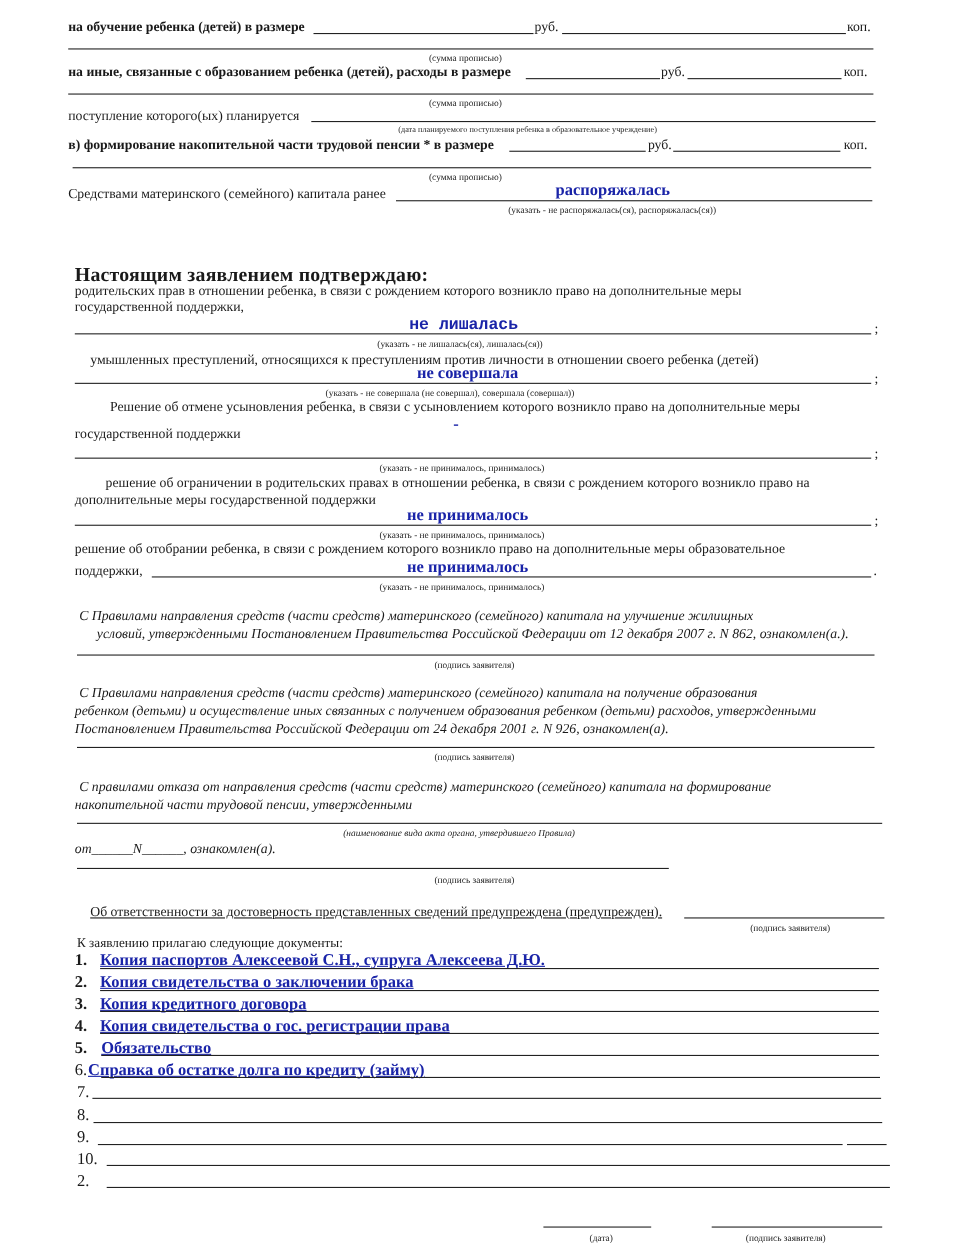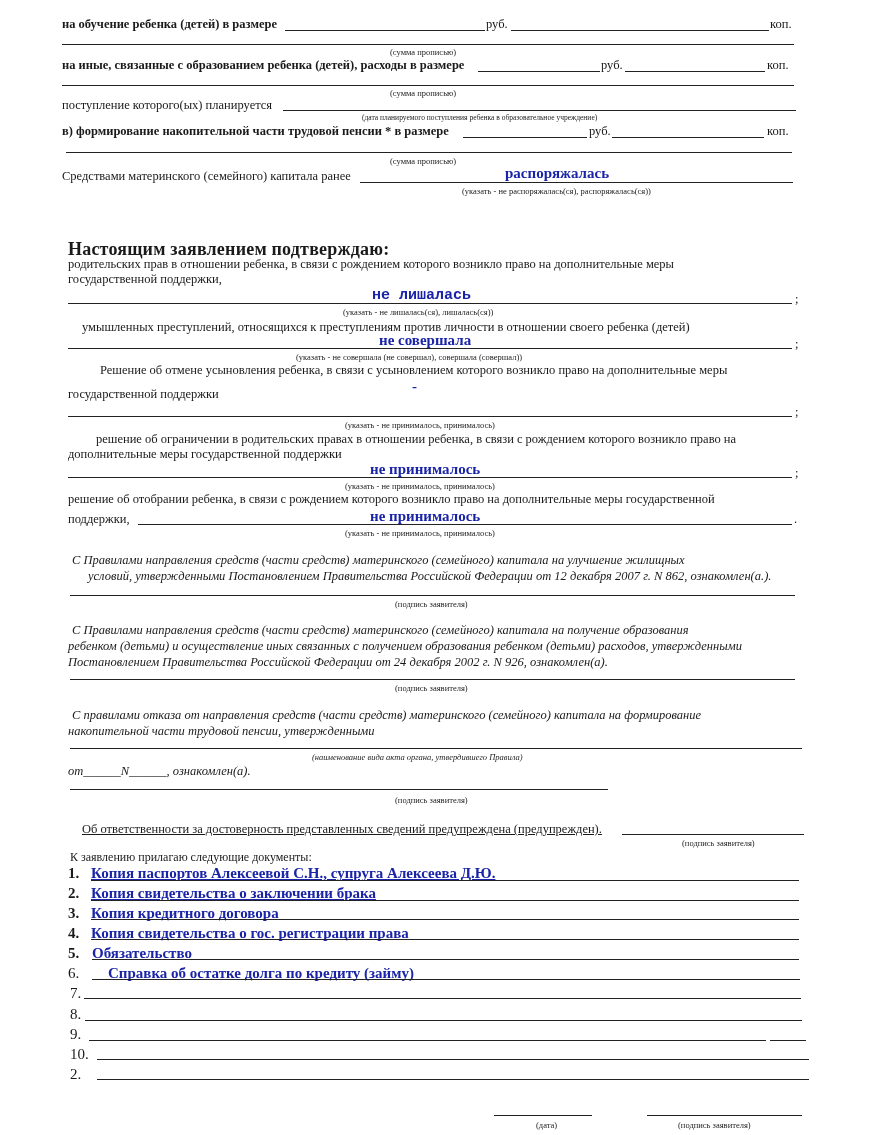--- a/index.html
+++ b/index.html
@@ -98,39 +98,39 @@
 <div>
   <span class="abs t12" style="left:68px;top:432px;margin-left:28px;">решение об ограничении в родительских  правах в отношении ребенка, в связи с рождением которого возникло право на</span>
   <span class="abs t12" style="left:68px;top:447px;">дополнительные меры государственной  поддержки</span>
   <div class="line" style="left:68px;top:477px;width:724px;"></div>
   <span class="abs fill blue" style="left:370px;top:461px;">не принималось</span>
   <span class="abs t12" style="left:795px;top:466px;">;</span>
   <span class="abs cap" style="left:345px;top:481px;">(указать - не принималось, принималось)</span>
 </div>
 
 <div>
-  <span class="abs t12" style="left:68px;top:492px;">решение об отобрании  ребенка, в связи с рождением которого возникло право на дополнительные  меры государственной</span>
+  <span class="abs t12" style="left:68px;top:492px;">решение об отобрании  ребенка, в связи с рождением которого возникло право на дополнительные  меры образовательное</span>
   <span class="abs t12" style="left:68px;top:512px;">поддержки,</span>
   <div class="line" style="left:138px;top:524px;width:654px;"></div>
   <span class="abs fill blue" style="left:370px;top:508px;">не принималось</span>
   <span class="abs t12" style="left:794px;top:512px;">.</span>
   <span class="abs cap" style="left:345px;top:528px;">(указать - не принималось, принималось)</span>
 </div>
 
 <div>
   <span class="abs t12 i" style="left:72px;top:553px;"> С Правилами  направления  средств  (части средств)  материнского (семейного)  капитала  на улучшение   жилищных</span>
   <span class="abs t12 i" style="left:68px;top:569px;margin-left:20px;">условий, утвержденными Постановлением Правительства Российской Федерации от 12 декабря 2007 г. N 862, ознакомлен(а.).</span>
   <div class="line" style="left:70px;top:595px;width:725px;"></div>
   <span class="abs cap" style="left:395px;top:599px;">(подпись заявителя)</span>
 </div>
 
 <div>
   <span class="abs t12 i" style="left:72px;top:623px;"> С Правилами  направления  средств  (части средств)  материнского (семейного)  капитала  на получение  образования</span>
   <span class="abs t12 i" style="left:68px;top:639px;">ребенком (детьми) и осуществление  иных связанных с получением образования ребенком (детьми) расходов, утвержденными</span>
-  <span class="abs t12 i" style="left:68px;top:655px;">Постановлением Правительства  Российской Федерации от 24 декабря 2002 г. N 926, ознакомлен(а).</span>
+  <span class="abs t12 i" style="left:68px;top:655px;">Постановлением Правительства  Российской Федерации от 24 декабря 2001 г. N 926, ознакомлен(а).</span>
   <div class="line" style="left:70px;top:679px;width:725px;"></div>
   <span class="abs cap" style="left:395px;top:683px;">(подпись заявителя)</span>
 </div>
 
 <div>
   <span class="abs t12 i" style="left:72px;top:708px;"> С правилами  отказа от направления  средств  (части средств)  материнского  (семейного) капитала на формирование</span>
   <span class="abs t12 i" style="left:68px;top:724px;">накопительной части трудовой пенсии, утвержденными</span>
   <div class="line" style="left:70px;top:748px;width:732px;"></div>
   <span class="abs cap i" style="left:312px;top:752px;">(наименование вида акта органа, утвердившего Правила)</span>
   <span class="abs t12 i" style="left:68px;top:764px;">от______N______, ознакомлен(а).</span>
@@ -167,21 +167,21 @@
     <span class="abs doc-text" style="left:91px;top:924px;">Копия свидетельства  о гос. регистрации права</span>
     <div class="line" style="left:91px;top:939px;width:708px;"></div>
   </div>
   <div>
     <span class="abs doc-num" style="left:68px;top:944px;">5.</span>
     <span class="abs doc-text" style="left:92px;top:944px;">Обязательство</span>
     <div class="line" style="left:92px;top:959px;width:707px;"></div>
   </div>
   <div>
     <span class="abs doc-num plain" style="left:68px;top:964px;">6.</span>
-    <span class="abs doc-text" style="left:108px;top:964px;">Справка об остатке долга по кредиту (займу)</span>
+    <span class="abs doc-text" style="left:80px;top:964px;">Справка об остатке долга по кредиту (займу)</span>
     <div class="line" style="left:92px;top:979px;width:708px;"></div>
   </div>
   <div>
     <span class="abs doc-num plain" style="left:70px;top:984px;">7.</span>
     <div class="line" style="left:84px;top:998px;width:717px;"></div>
   </div>
   <div>
     <span class="abs doc-num plain" style="left:70px;top:1005px;">8.</span>
     <div class="line" style="left:85px;top:1020px;width:717px;"></div>
   </div>

